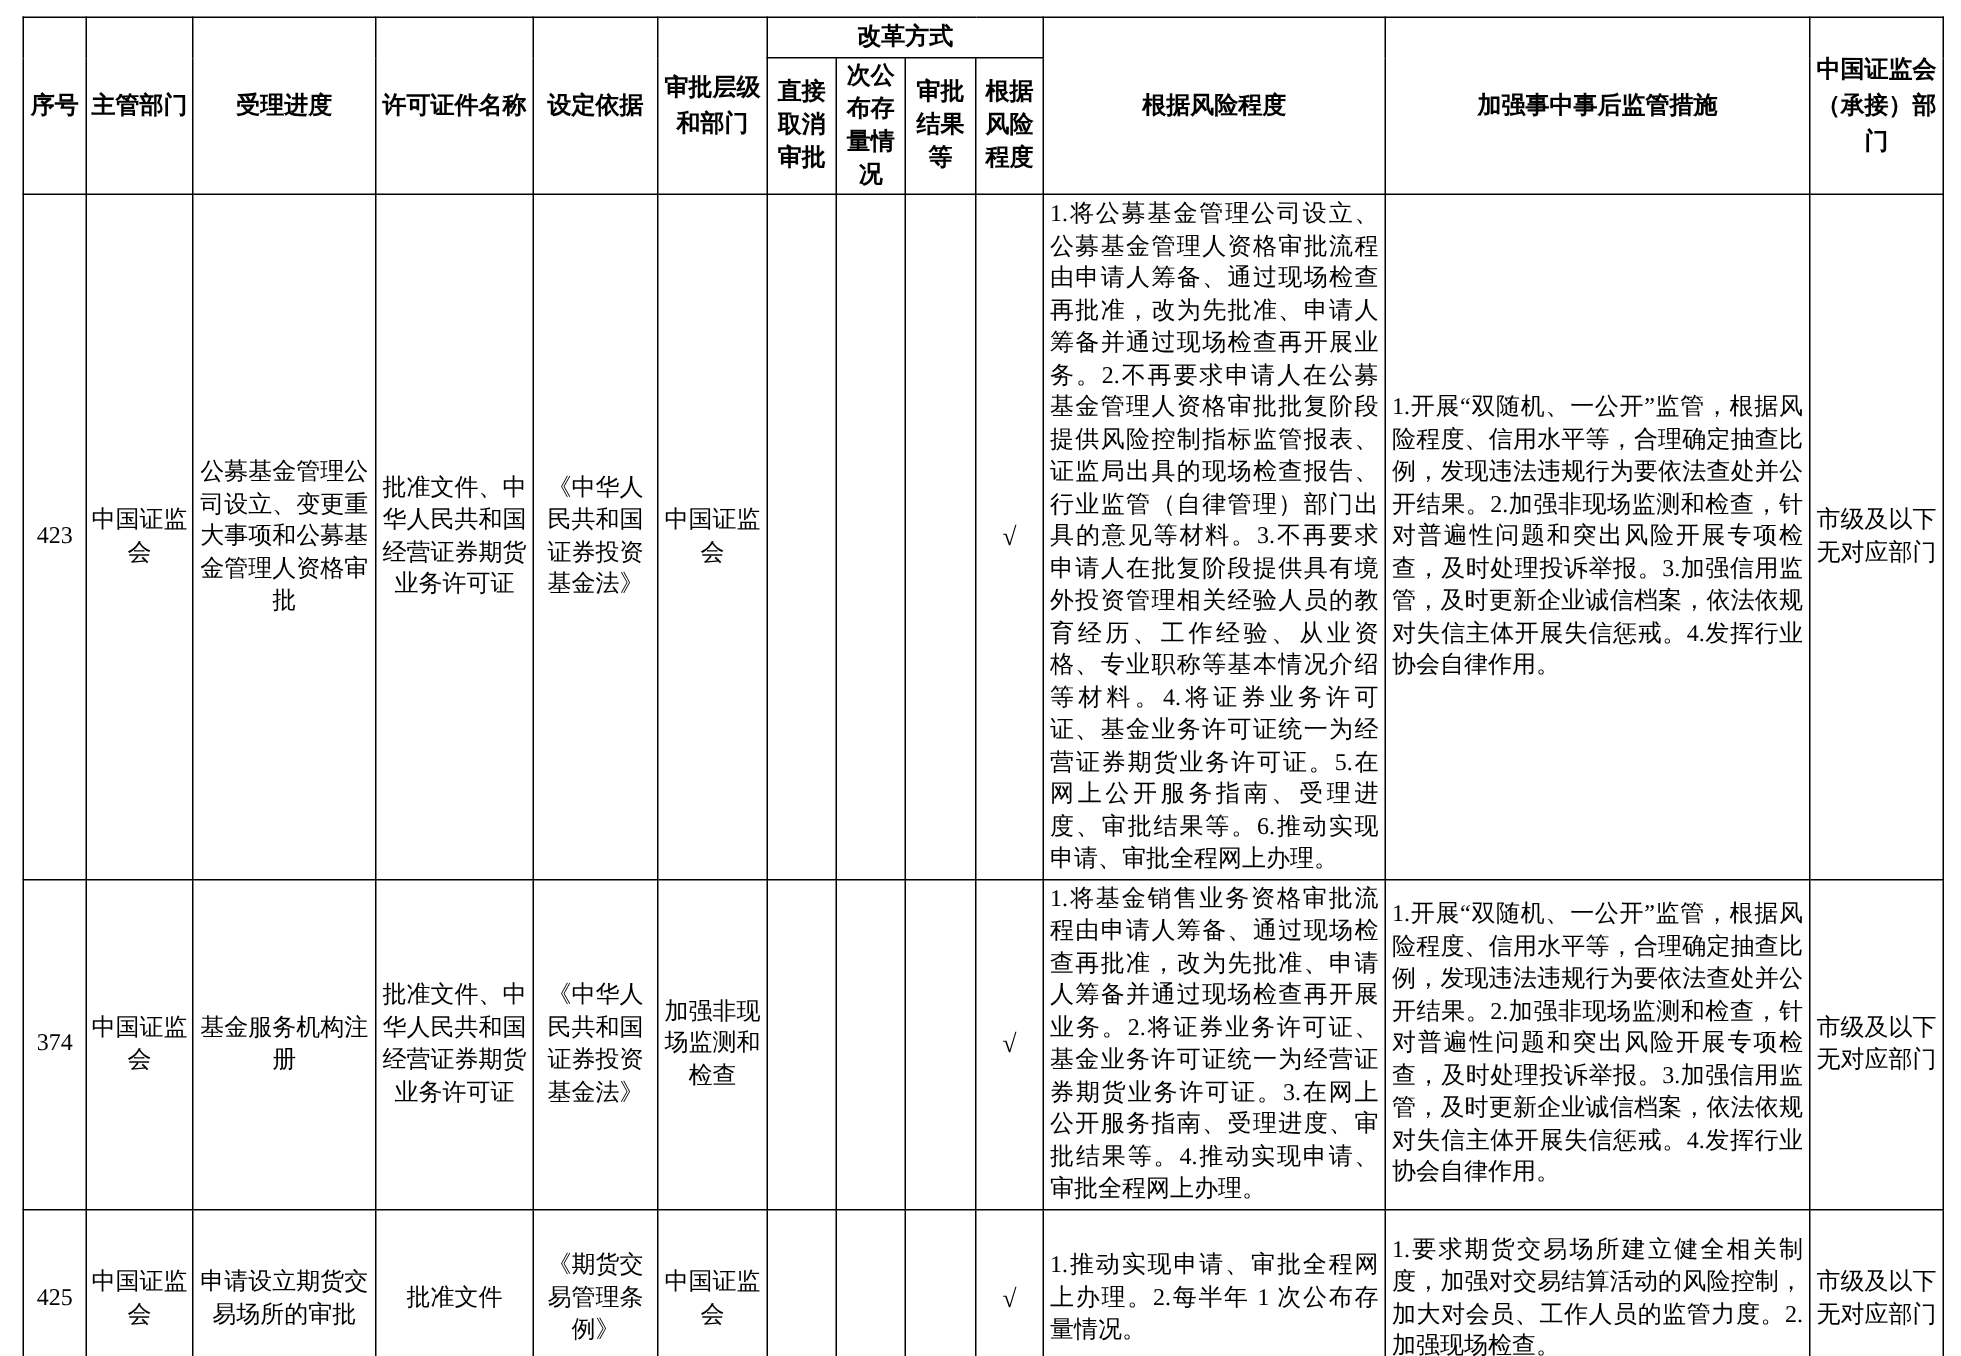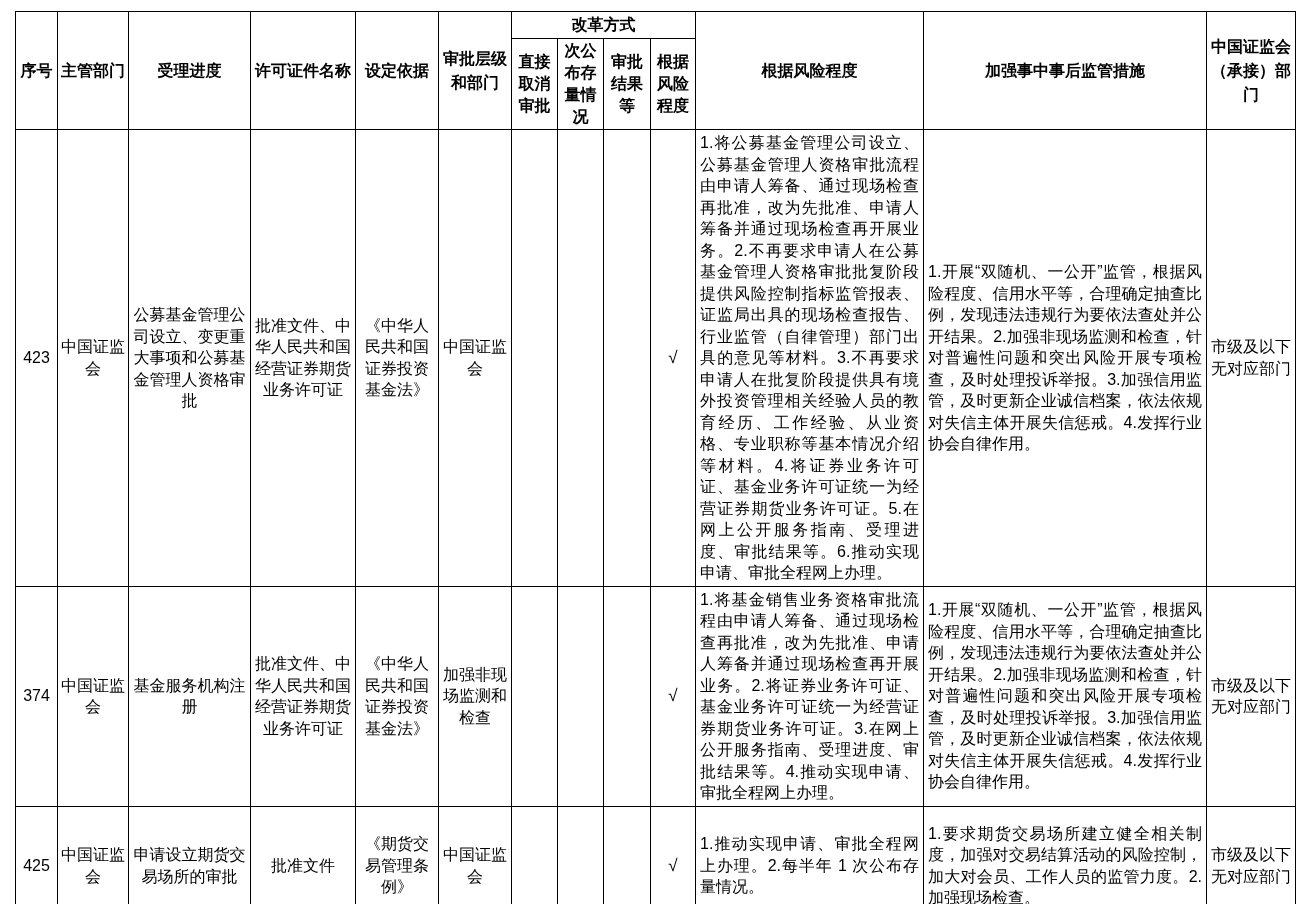--- a/index.html
+++ b/index.html
@@ -25,21 +25,21 @@
     padding: 1px 2px;
   }
   .reform-table th {
     font-family: "Liberation Sans", "DejaVu Sans", sans-serif;
     font-weight: bold;
     font-size: 16px;
     line-height: 24px;
     text-align: center;
   }
   .reform-table td {
-    font-family: Liberation Sans, sans-serif;
+    font-family: Liberation Serif, serif;
     font-size: 16px;
     line-height: 21.5px;
     text-align: center;
   }
   tr.hrow-group { height: 26px; }
   tr.hrow-sub   { height: 72px; }
   tr.hrow-sub th { line-height: 22px; }
   tr.row-423 { height: 447px; }
   tr.row-424 { height: 218px; }
   tr.row-425 { height: 119px; }

